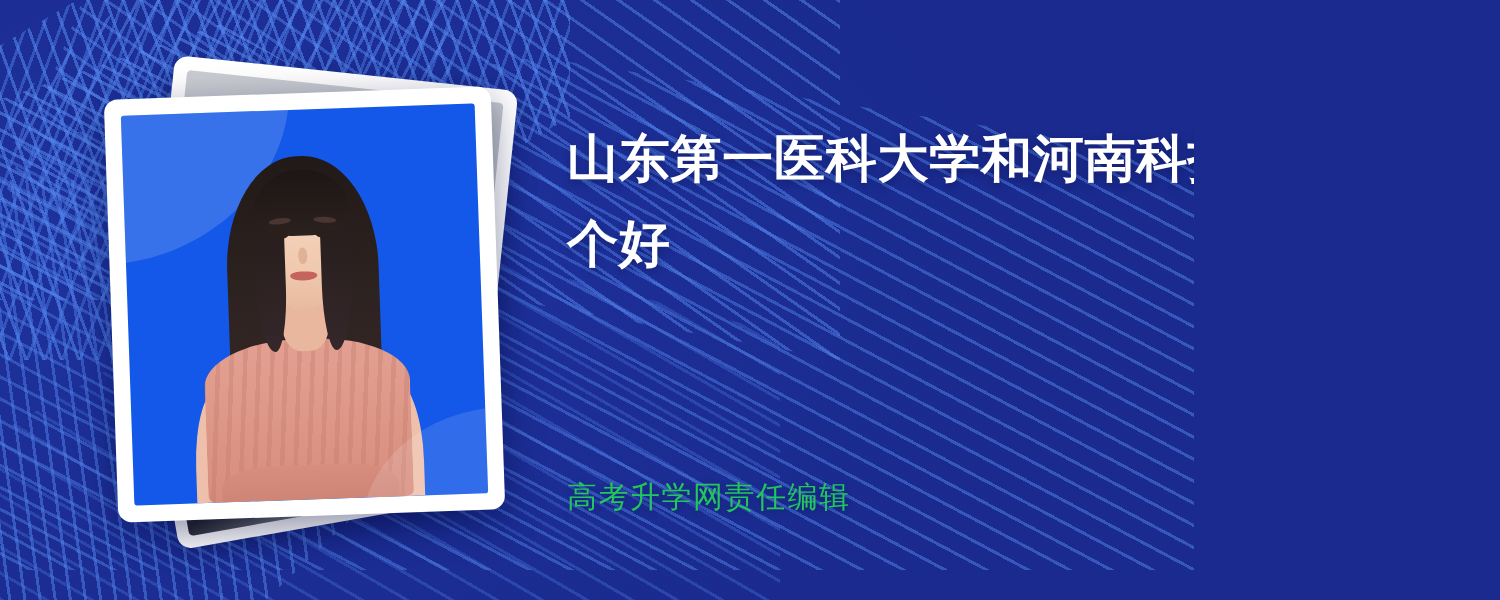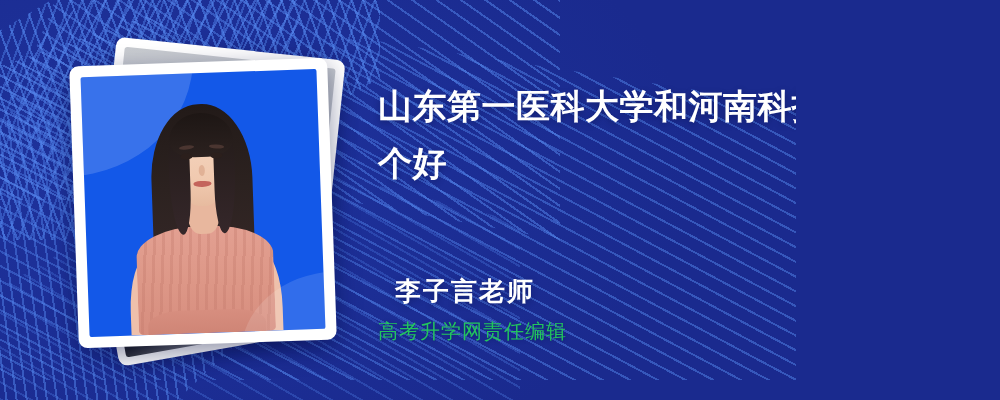--- a/index.html
+++ b/index.html
@@ -379,17 +379,16 @@
           <div class="nose"></div>
           <div class="mouth"></div>
         </div>
       </div>
     </div>
 
   </div>
 
   <div id="text-block">
     <div id="article-title">山东第一医科大学和河南科技学院哪个好</div>
-    <div id="author-name">李子言老师</div>
     <div id="author-role">高考升学网责任编辑</div>
   </div>
 
 </div>
 
 </body></html>

